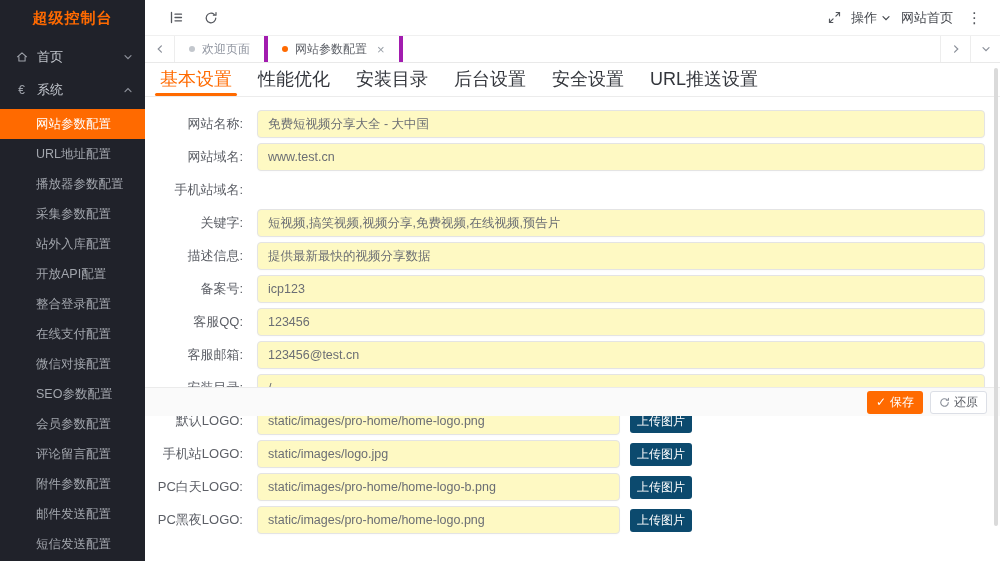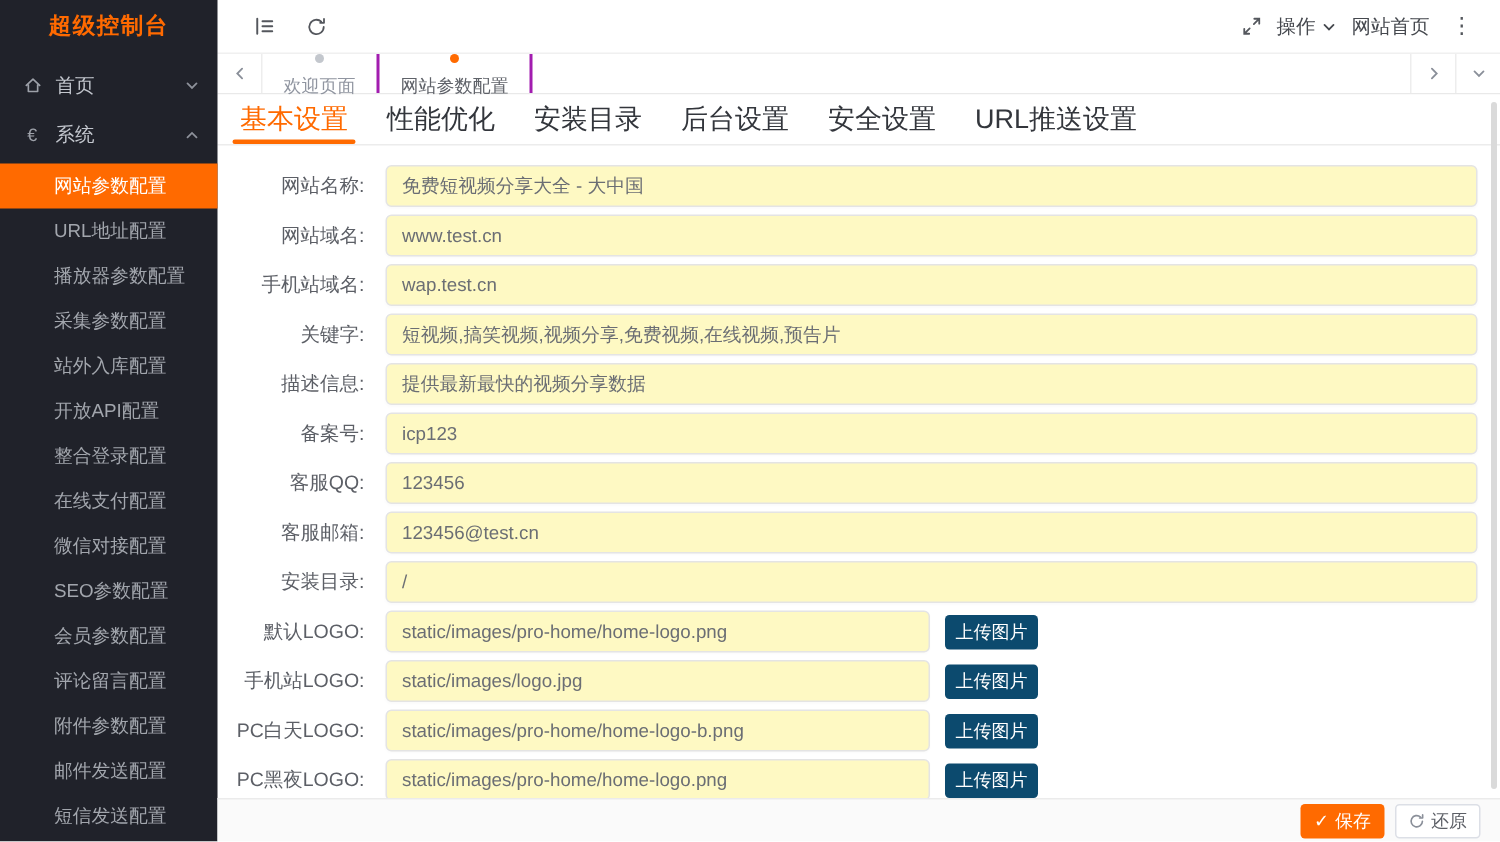--- a/index.html
+++ b/index.html
@@ -1,18 +1,18 @@
 <!DOCTYPE html>
 <html><head>
 <meta charset="utf-8">
 <style>
   * { margin:0; padding:0; box-sizing:border-box; }
   html,body { width:1000px; height:561px; overflow:hidden; background:#fff;
               font-family:"Liberation Sans","DejaVu Sans",sans-serif; }
-  .stage { position:relative; width:1000px; height:561px; background:#fff;padding-left:28px; }
+  .stage { position:relative; width:1000px; height:416px; background:#fff;padding-left:28px; }
 
   
   .sidebar { position:absolute; left:0; top:0; width:145px; height:561px; background:#20222a; z-index:5; }
   .logo { height:36px; line-height:36px; text-align:center; color:#ff6a00; font-weight:bold; font-size:15px; letter-spacing:1px; }
   .nav-l1 { height:33px; display:flex; align-items:center; padding:0 12px 0 14px; color:#c3c7ce; font-size:13px; cursor:pointer;justify-content:flex-end; }
   .nav-l1 .ic { width:15px; height:15px; margin-right:8px; display:flex; align-items:center; justify-content:center; color:#9da1a9; font-size:12px; flex:none; }
   .nav-l1 .lbl { flex:1; }
   .nav-l1 .chev { color:#8d919a; display:flex; }
   .nav-l1.first { margin-top:4px; }
   .nav-sub { margin-top:3px; }
@@ -28,21 +28,21 @@
   .drop { display:flex; align-items:center; gap:4px; cursor:pointer; }
   .kebab { font-size:15px; color:#54575d; cursor:pointer; line-height:1; padding:0 4px; }
   .homelink { cursor:pointer; }
 
   
   .tabbar { position:absolute; left:145px; top:36px; width:855px; height:27px; background:#fff;
             border-bottom:1px solid #e9e9e9; display:flex; align-items:stretch; font-size:12px; }
   .tb-arrow { width:30px; display:flex; align-items:center; justify-content:center; color:#8a8f99; cursor:pointer; }
   .tb-arrow.l { border-right:1px solid #ededed; }
   .tb-arrow.r { border-left:1px solid #ededed; }
-  .ptab { display:flex; align-items:center; gap:7px; padding:0 14px; border-right:2px solid #a21caf; color:#9095a0; cursor:pointer;flex-direction:column; }
+  .ptab { display:flex; align-items:center; gap:7px; padding:0 14px; border-right:4px solid #a21caf; color:#9095a0; cursor:pointer; }
   .ptab .dot { width:6px; height:6px; border-radius:50%; background:#c3c7cd; flex:none; }
   .ptab.active { color:#5f6269; }
   .ptab.active .dot { background:#ff6a00; }
   .ptab .x { color:#9aa0a8; margin-left:3px; font-size:13px; }
   .tabbar .spacer { flex:1; }
 
   
   .content { position:absolute; left:145px; top:63px; width:855px; height:498px; background:#fff; }
   .ctabs { height:34px; border-bottom:1px solid #ececec; display:flex; padding-left:15px; }
   .ctab { line-height:33px; margin-right:26px; font-size:18px; color:#33363c; cursor:pointer; position:relative; }
@@ -193,21 +193,20 @@
       <div class="row">
         <label class="flabel">网站名称:</label>
         <input class="finput" value="免费短视频分享大全 - 大中国" style="">
       </div>
       <div class="row">
         <label class="flabel">网站域名:</label>
         <input class="finput" value="www.test.cn" style="">
       </div>
       <div class="row">
         <label class="flabel">手机站域名:</label>
-        <input class="finput" value="wap.test.cn" style="">
       </div>
       <div class="row">
         <label class="flabel">关键字:</label>
         <input class="finput" value="短视频,搞笑视频,视频分享,免费视频,在线视频,预告片" style="">
       </div>
       <div class="row">
         <label class="flabel">描述信息:</label>
         <input class="finput" value="提供最新最快的视频分享数据" style="">
       </div>
       <div class="row">

